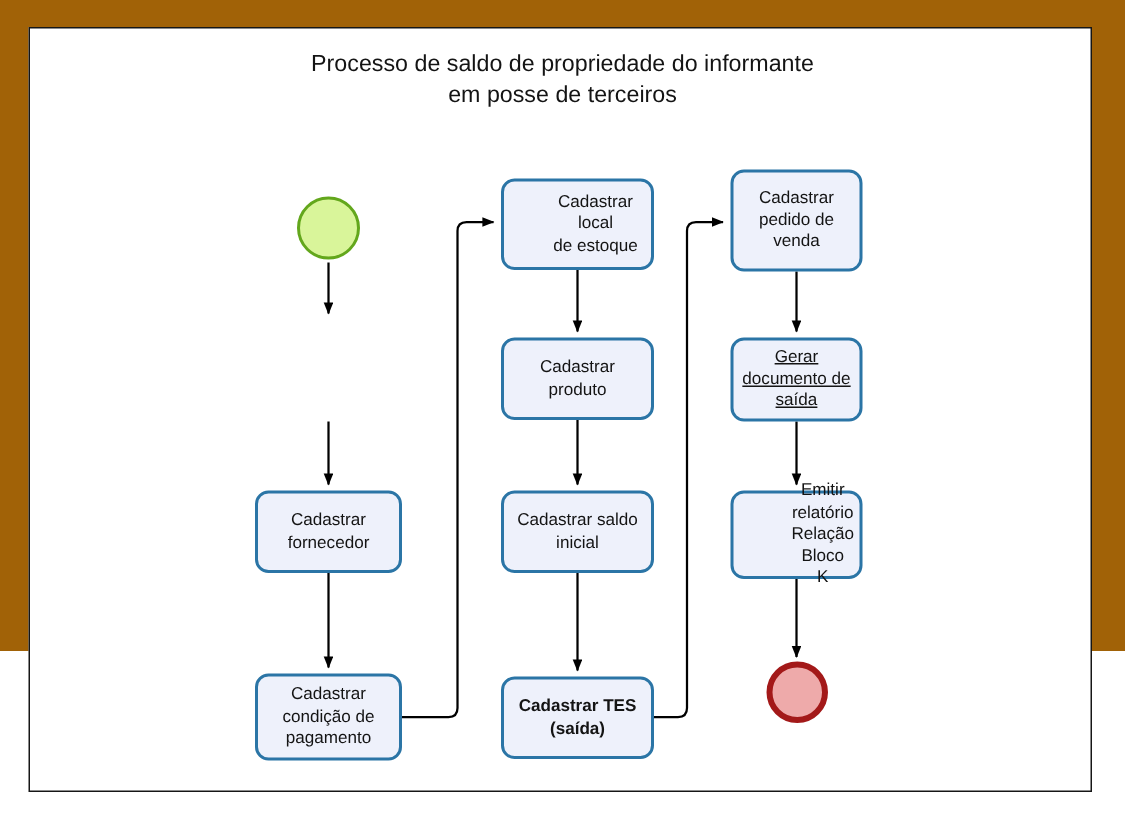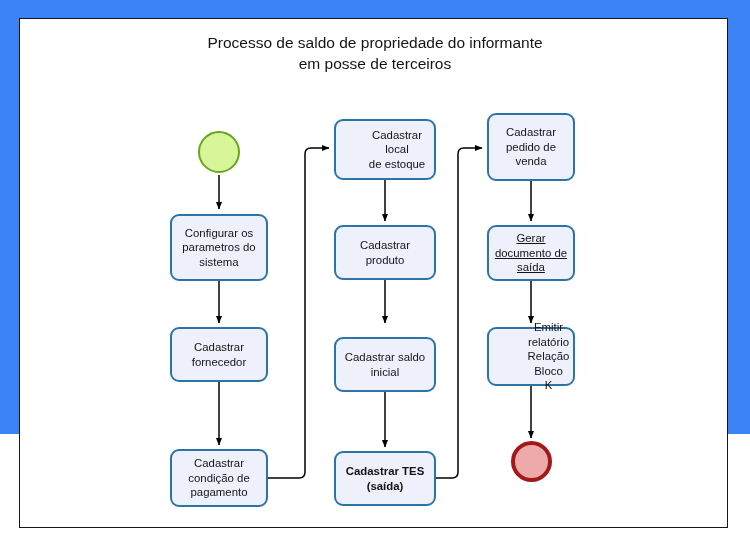--- a/index.html
+++ b/index.html
@@ -10,21 +10,21 @@
   body {
     width: 750px;
     height: 550px;
     font-family: "Liberation Sans", sans-serif;
     overflow: hidden;
   }
   #canvas {
     position: relative;
     width: 750px;
     height: 434px;
-    background: #3b82f6;
+    background: #a16207;
   }
   #frame {
     position: absolute;
     left: 19px;
     top: 18px;
     width: 709px;
     height: 510px;
     border: 1.6px solid #161616;
     box-sizing: border-box;
     background: #ffffff;
@@ -111,38 +111,35 @@
 
     <path d="M531,181 L531,221" stroke="#000000" stroke-width="1.5" fill="none" marker-end="url(#arrow)"></path>
     <path d="M531,281 L531,323" stroke="#000000" stroke-width="1.5" fill="none" marker-end="url(#arrow)"></path>
     <path d="M531,386 L531,438" stroke="#000000" stroke-width="1.5" fill="none" marker-end="url(#arrow)"></path>
   </svg>
 
   <div id="start-node" class="terminator" style="left:198px; top:131px; width:42px; height:42px;"></div>
 
   <div id="end-node" class="terminator" style="left:511px; top:441px; width:41px; height:41px;"></div>
 
-  <div class="node" style="left:170px; top:214px; width:98px; height:67px;">Configurar os
-parametros do
-sistema</div>
 
   <div class="node" style="left:170px; top:327px; width:98px; height:55px;">Cadastrar
 fornecedor</div>
 
   <div class="node" style="left:170px; top:449px; width:98px; height:58px;">Cadastrar
 condição de
 pagamento</div>
 
   <div class="node" style="left:334px; top:119px; width:102px; height:61px;padding-left:28px;">Cadastrar local
 de estoque</div>
 
   <div class="node" style="left:334px; top:225px; width:102px; height:55px;">Cadastrar
 produto</div>
 
-  <div class="node" style="left:334px; top:337px; width:102px; height:55px;">Cadastrar saldo
+  <div class="node" style="left:334px; top:327px; width:102px; height:55px;">Cadastrar saldo
 inicial</div>
 
   <div class="node" style="left:334px; top:451px; width:102px; height:55px;font-weight:bold;">Cadastrar TES
 (saída)</div>
 
   <div class="node" style="left:487px; top:113px; width:88px; height:68px;">Cadastrar
 pedido de
 venda</div>
 
   <div class="node" style="left:487px; top:225px; width:88px; height:56px;text-decoration:underline;">Gerar

